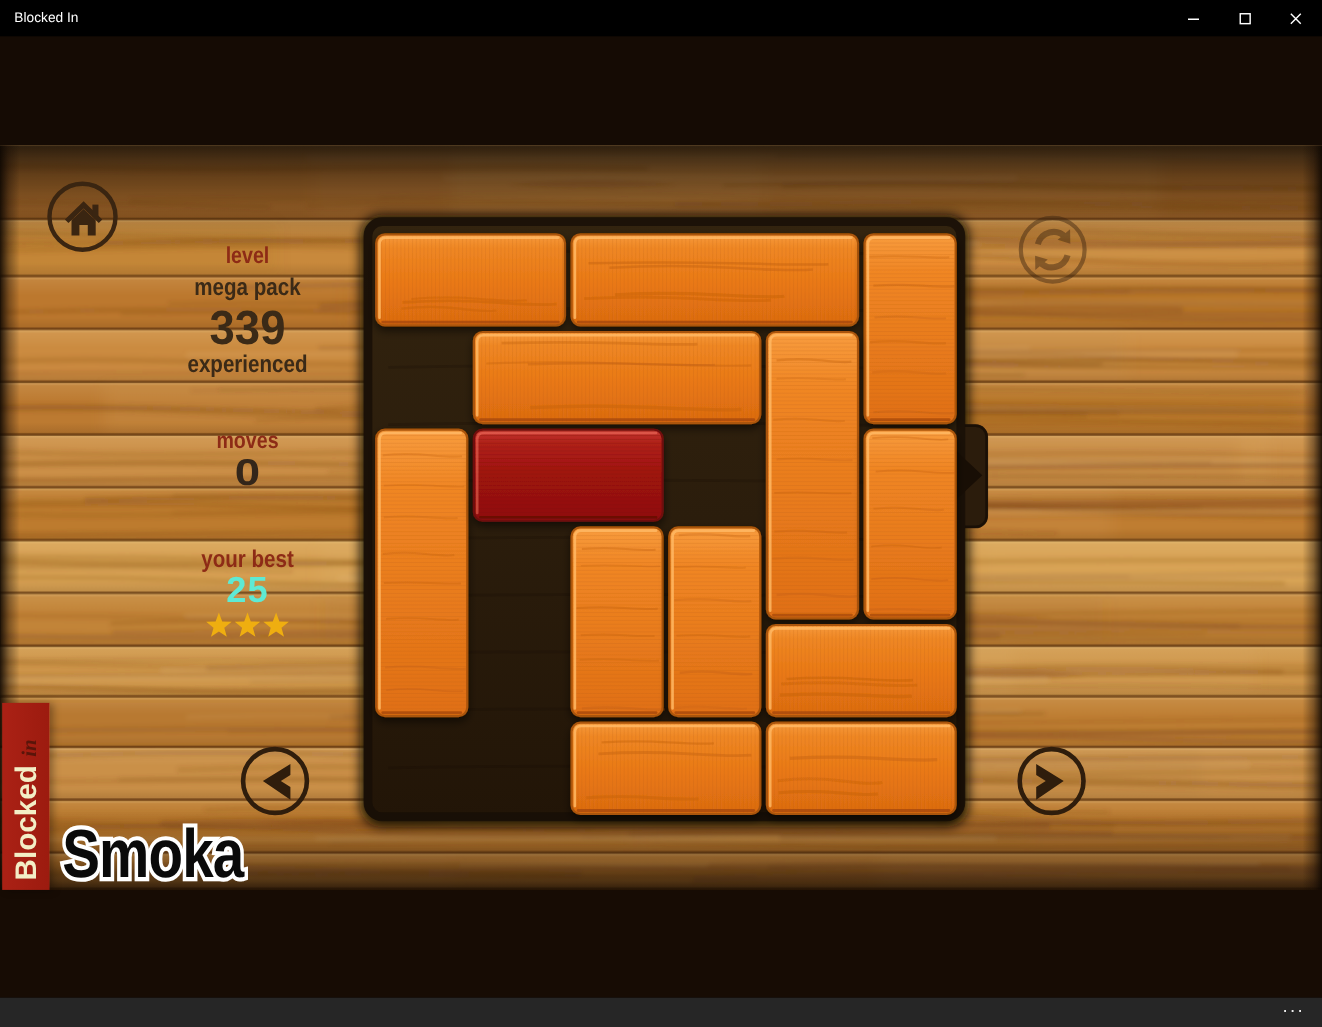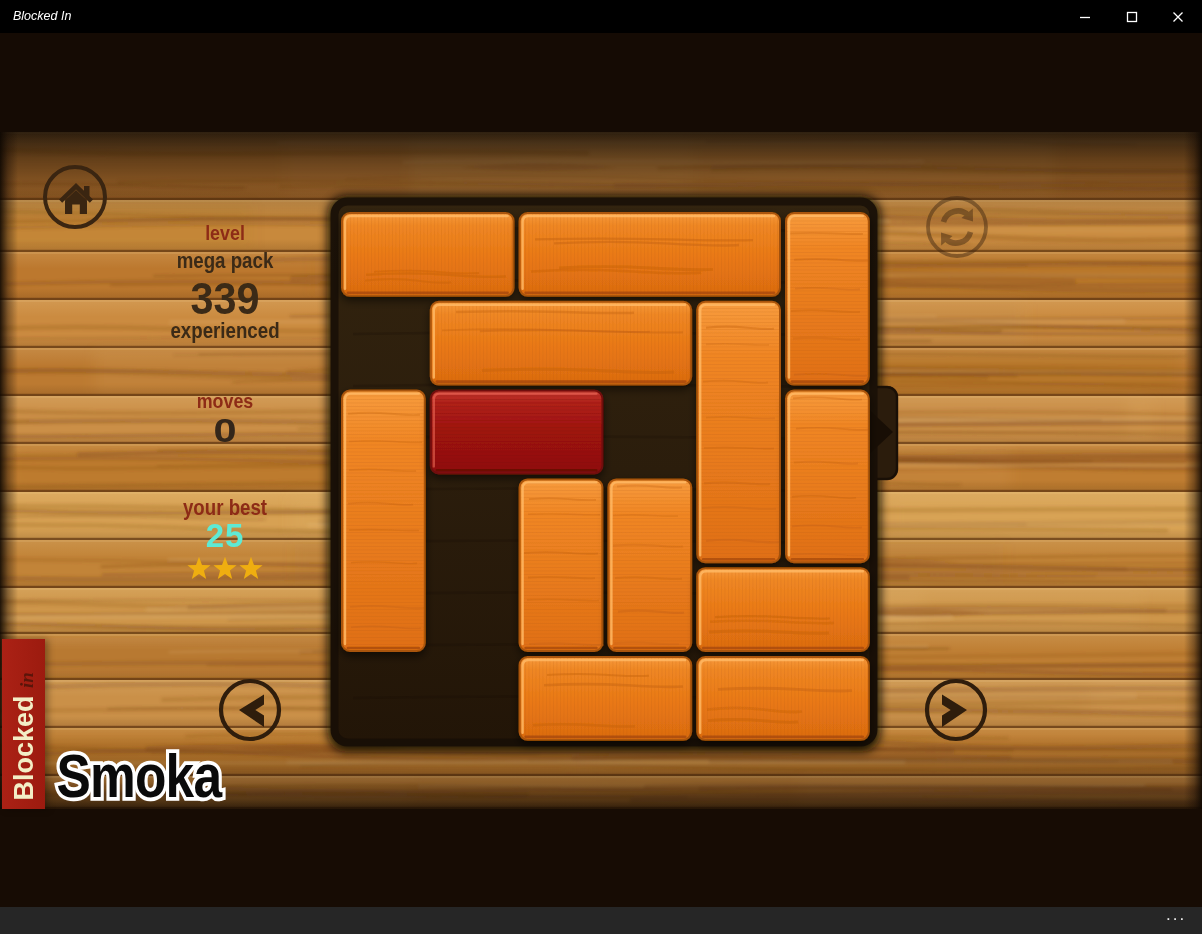--- a/index.html
+++ b/index.html
@@ -4,21 +4,21 @@
 * { margin:0; padding:0; box-sizing:border-box; }
 html,body { width:1202px; height:934px; overflow:hidden; background:#000; }
 body { font-family:"Liberation Sans", sans-serif; position:relative; }
 .abs { position:absolute; }
 .ctext { position:absolute; left:105px; width:240px; text-align:center; transform:scaleX(0.85); }
 </style></head>
 <body>
 
 <div class="abs" style="left:0;top:0;width:1202px;height:33px;background:#000;"></div>
 
-<div class="abs" style="left:13px;top:9px;color:#fff;font-size:12.5px;font-style:italic;">Blocked In</div>
+<div class="abs" style="left:13px;top:9px;color:#fff;font-size:12.5px;">Blocked In</div>
 
 <svg class="abs" style="left:1075px;top:7px" width="20" height="20" viewBox="0 0 20 20">
     <path d="M5 10.5 H15" stroke="#fff" stroke-width="1.3"></path>
   </svg>
 
 <svg class="abs" style="left:1122px;top:7px" width="20" height="20" viewBox="0 0 20 20">
     <rect x="5.5" y="5.5" width="9" height="9" fill="none" stroke="#fff" stroke-width="1.3"></rect>
   </svg>
 
 <svg class="abs" style="left:1168px;top:7px" width="20" height="20" viewBox="0 0 20 20">

